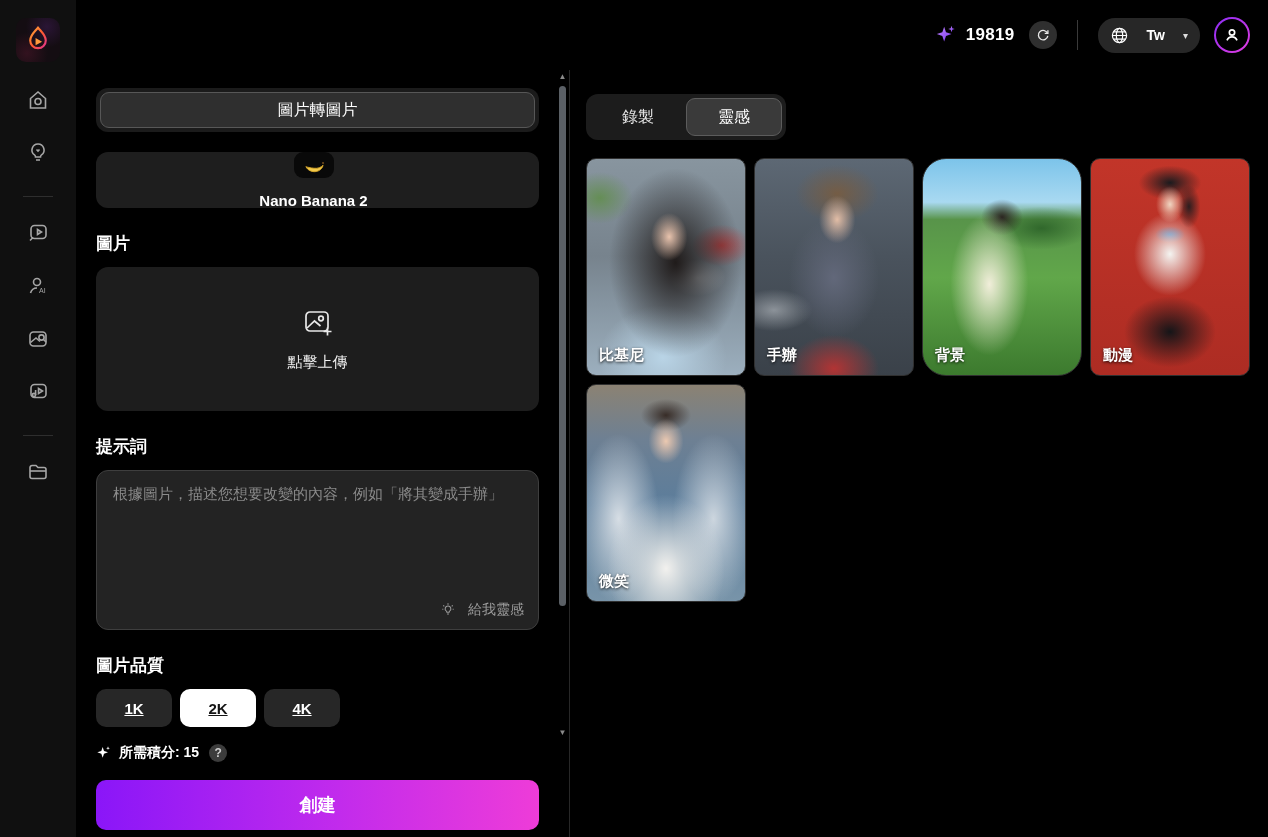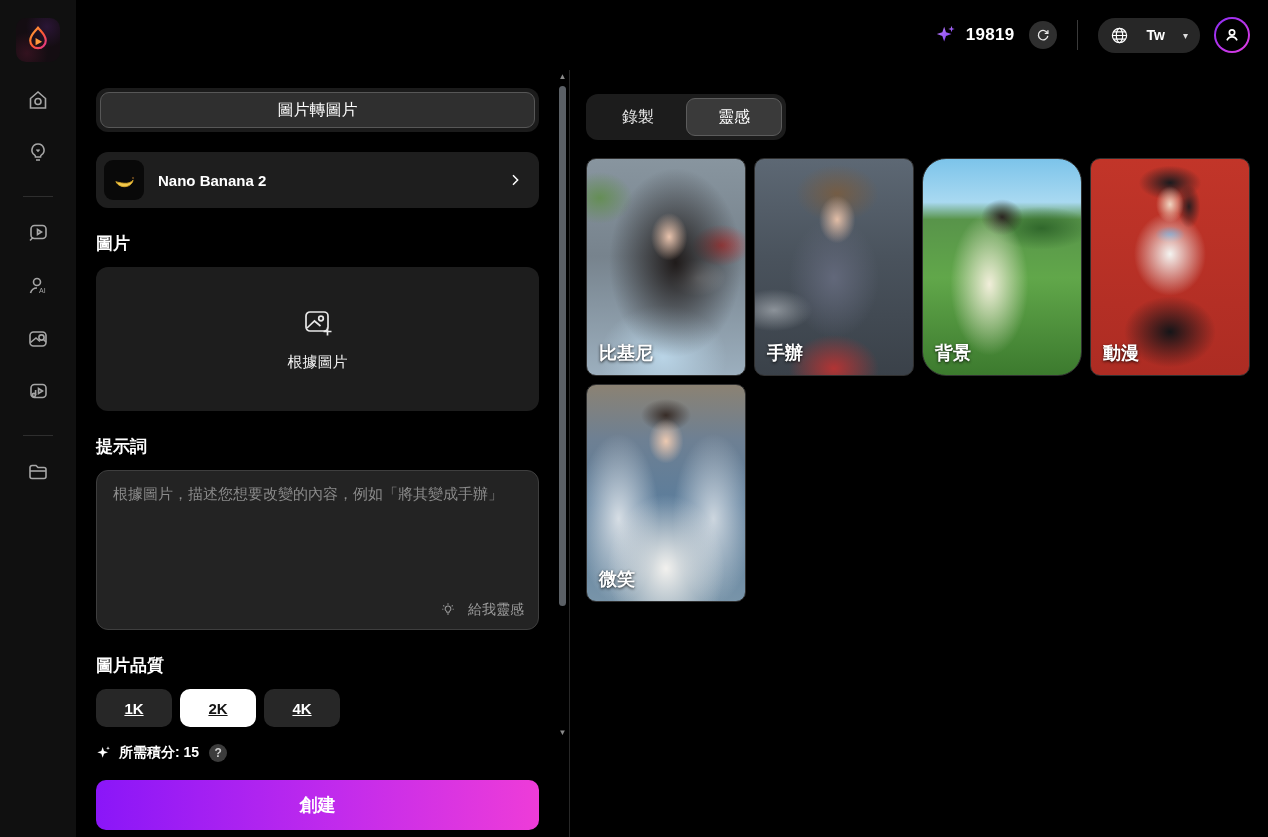--- a/index.html
+++ b/index.html
@@ -27,21 +27,21 @@
   .avatar { width:36px; height:36px; border-radius:50%; border:2px solid transparent; background:linear-gradient(#000,#000) padding-box, linear-gradient(135deg,#8b2ef5,#e33ce0) border-box; display:flex; align-items:center; justify-content:center; cursor:pointer; }
 
   .content { flex:1; display:flex; min-height:0; }
 
   
   .left-wrap { width:494px; flex-shrink:0; position:relative; border-right:1px solid #272727; display:flex; flex-direction:column; }
   .left-panel { flex:1; overflow:hidden; padding:18px 30px 0 20px; }
   .seg-tabs { display:flex; background:#1b1b1b; border-radius:12px; padding:4px; height:44px; }
   .seg-tab { flex:1; display:flex; align-items:center; justify-content:center; font-size:16px; color:#e6e6e6; border-radius:9px; cursor:pointer; font-weight:500; }
   .seg-tab.active { background:#2f2f2f; border:1px solid #575757; color:#fff; }
-  .model-row { margin-top:20px; height:56px; background:#1e1e1e; border-radius:12px; display:flex; align-items:center; gap:14px; padding:0 16px 0 8px; cursor:pointer; }
+  .model-row { margin-top:20px; height:56px; background:#1e1e1e; border-radius:12px; display:flex; align-items:center; gap:14px; padding:0 16px 0 8px; cursor:pointer;flex-direction:column; }
   .model-icon { width:40px; height:40px; border-radius:9px; background:#090909; display:flex; align-items:center; justify-content:center; }
   .model-name { flex:1; font-size:15px; font-weight:600; }
   .section-label { font-size:17px; font-weight:700; margin:24px 0 12px; }
   .upload-card { height:144px; background:#1d1d1d; border-radius:12px; display:flex; flex-direction:column; align-items:center; justify-content:center; gap:13px; cursor:pointer; }
   .upload-text { font-size:15px; color:#f2f2f2; }
   .prompt-box { height:160px; background:#232323; border:1px solid #3e3e3e; border-radius:12px; position:relative; }
   .prompt-box textarea { width:100%; height:118px; background:transparent; border:none; outline:none; resize:none; padding:14px 16px; font-size:15px; color:#ddd; font-family:"Liberation Sans","DejaVu Sans",sans-serif; }
   .prompt-box textarea::placeholder { color:#8a8a8a; }
   .inspire-btn { position:absolute; right:14px; bottom:10px; display:flex; align-items:center; gap:12px; color:#9c9c9c; font-size:14px; cursor:pointer; }
   .quality-row { display:flex; gap:8px; }
@@ -58,21 +58,21 @@
   .vs-arrow { color:#8a8a8a; font-size:8px; line-height:10px; height:12px; cursor:pointer; }
   .vs-thumb { width:7px; height:520px; border-radius:4px; background:#5b6066; margin-top:2px; cursor:pointer; }
 
   
   .right-panel { flex:1; padding:24px 0 0 16px; }
   .insp-tabs { display:inline-flex; background:#1c1c1c; border-radius:12px; padding:4px; }
   .insp-tab { min-width:96px; height:38px; display:flex; align-items:center; justify-content:center; font-size:16px; color:#e6e6e6; border-radius:9px; cursor:pointer; font-weight:500; }
   .insp-tab.active { background:#3a3a3a; border:1px solid #5c5c5c; color:#fff; }
   .cards { margin-top:18px; display:flex; flex-wrap:wrap; gap:8px; width:680px; }
   .card { width:160px; height:218px; border-radius:10px; border:1px solid #303030; position:relative; overflow:hidden; cursor:pointer; }
-  .card-label { position:absolute; left:12px; bottom:10px; font-size:18px; font-weight:700; color:#fff; text-shadow:0 1px 3px rgba(0,0,0,.85); }
+  .card-label { position:absolute; left:12px; bottom:10px; font-size:15px; font-weight:700; color:#fff; text-shadow:0 1px 3px rgba(0,0,0,.85); }
 
   .thumb-bikini { background:
     radial-gradient(26px 34px at 52% 36%, #e8c3ad 0%, rgba(232,195,173,0) 70%),
     radial-gradient(95px 135px at 56% 48%, rgba(24,18,16,.92) 0%, rgba(24,18,16,0) 70%),
     radial-gradient(85px 70px at 48% 92%, #b9d4e6 0%, rgba(185,212,230,0) 75%),
     radial-gradient(42px 30px at 85% 40%, rgba(196,44,44,.75) 0%, rgba(196,44,44,0) 70%),
     radial-gradient(46px 36px at 8% 18%, rgba(96,142,74,.85) 0%, rgba(96,142,74,0) 72%),
     radial-gradient(40px 26px at 70% 55%, rgba(215,222,228,.6) 0%, rgba(215,222,228,0) 70%),
     linear-gradient(180deg,#88959f 0%,#77838d 45%,#9cafbe 100%); }
   .thumb-figure { background:
@@ -252,21 +252,21 @@
           </div>
 
           <div class="section-label">圖片</div>
           <div class="upload-card">
             <svg width="34" height="34" viewBox="0 0 34 34" fill="none" stroke="#e8e8e8" stroke-width="1.7">
               <rect x="5" y="6" width="22" height="19" rx="4"></rect>
               <circle cx="20" cy="12.5" r="2.3"></circle>
               <path d="M6 22l7.5-7 6 5"></path>
               <path d="M26.5 21.5v8M22.5 25.5h8"></path>
             </svg>
-            <span class="upload-text">根據圖片</span>
+            <span class="upload-text">點擊上傳</span>
           </div>
 
           <div class="section-label">提示詞</div>
           <div class="prompt-box">
             <textarea placeholder="根據圖片，描述您想要改變的內容，例如「將其變成手辦」" style=""></textarea>
             <div class="inspire-btn">
               <svg width="16" height="16" viewBox="0 0 24 24" fill="none" stroke="#9c9c9c" stroke-width="1.6">
                 <path d="M12 6a4.2 4.2 0 0 1 2.4 7.7c-.5.4-.7 1-.7 1.6h-3.4c0-.6-.2-1.2-.7-1.6A4.2 4.2 0 0 1 12 6z"></path>
                 <path d="M10.6 18h2.8M12 2v2M5 5l1.4 1.4M19 5l-1.4 1.4M3.5 11H5M19 11h1.5"></path>
               </svg>

